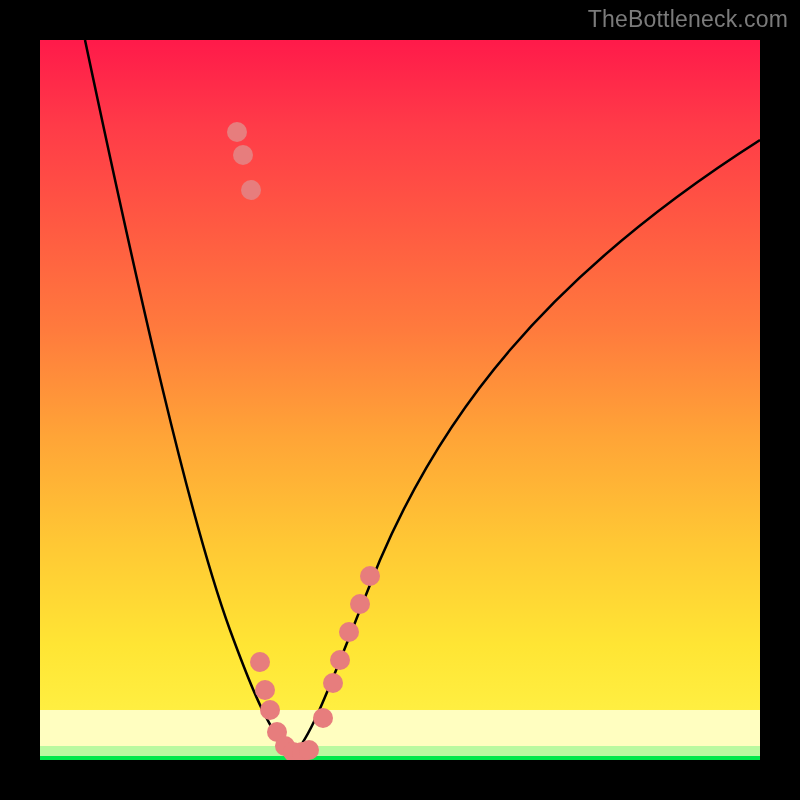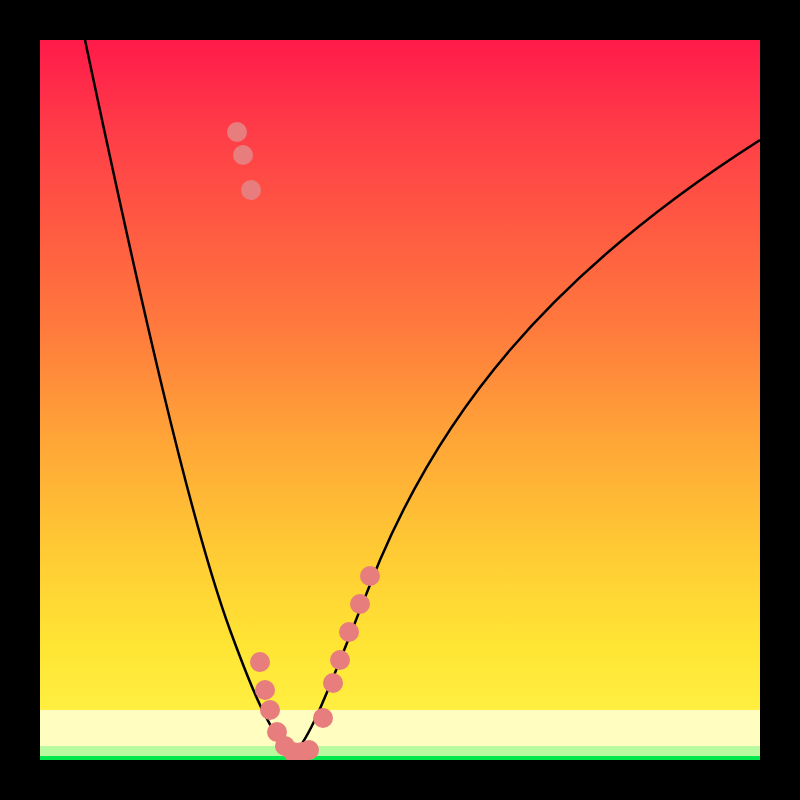--- a/index.html
+++ b/index.html
@@ -94,13 +94,14 @@
           <circle class="marker" cx="269" cy="710" r="10"></circle>
           <circle class="marker" cx="283" cy="678" r="10"></circle>
           <circle class="marker" cx="293" cy="643" r="10"></circle>
           <circle class="marker" cx="300" cy="620" r="10"></circle>
           <circle class="marker" cx="309" cy="592" r="10"></circle>
           <circle class="marker" cx="320" cy="564" r="10"></circle>
           <circle class="marker" cx="330" cy="536" r="10"></circle>
         </g>
     </svg>
   </div>
+  <div class="watermark">TheBottleneck.com</div>
 </div>
 
 </body></html>

